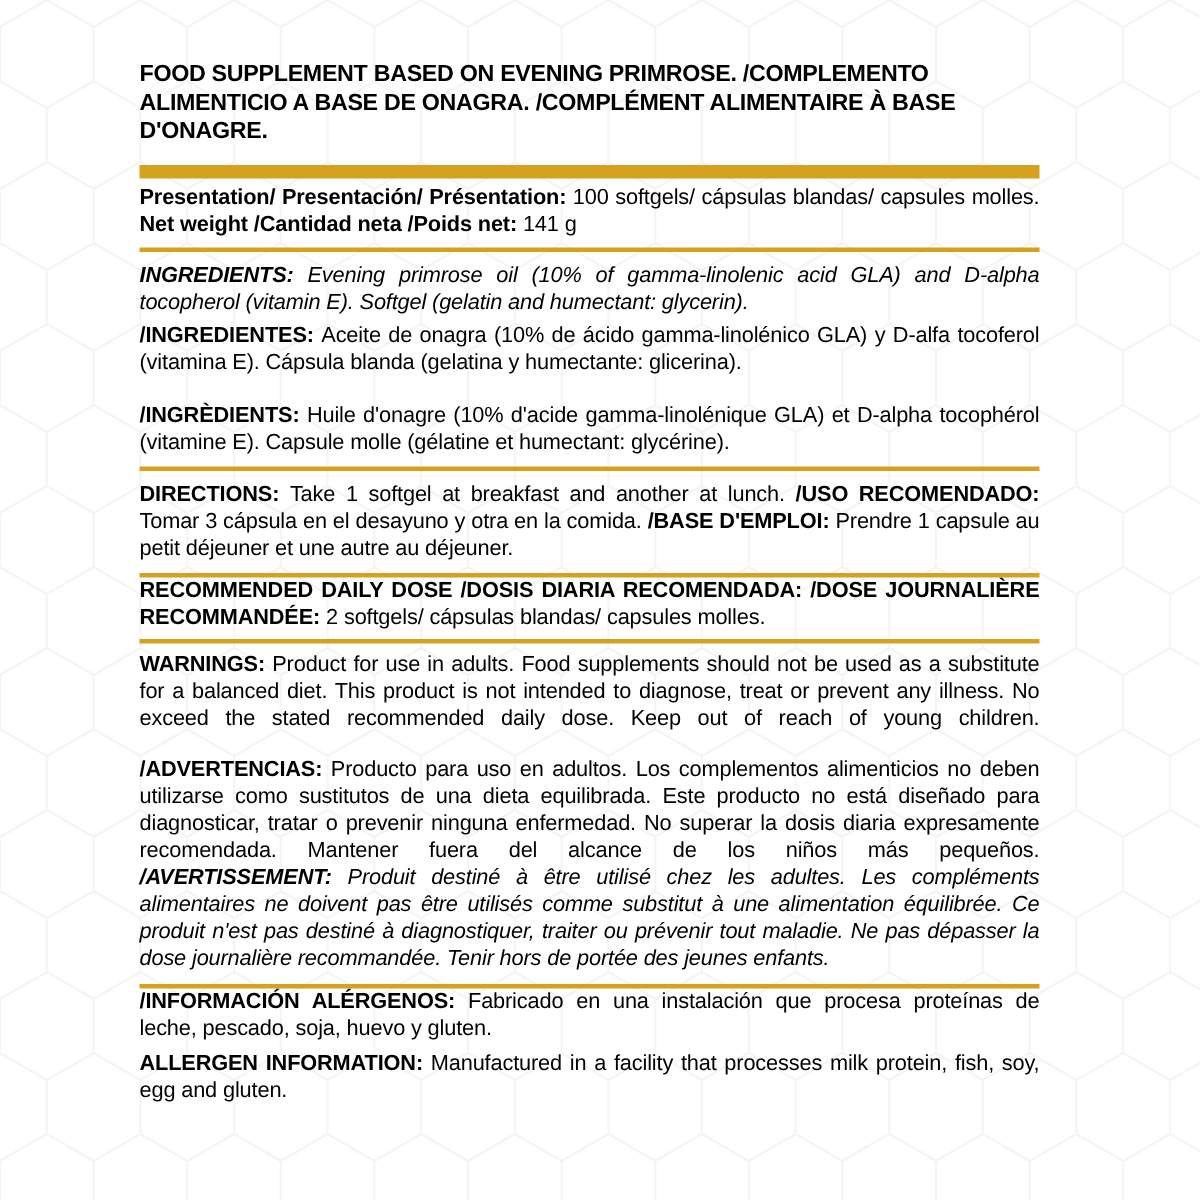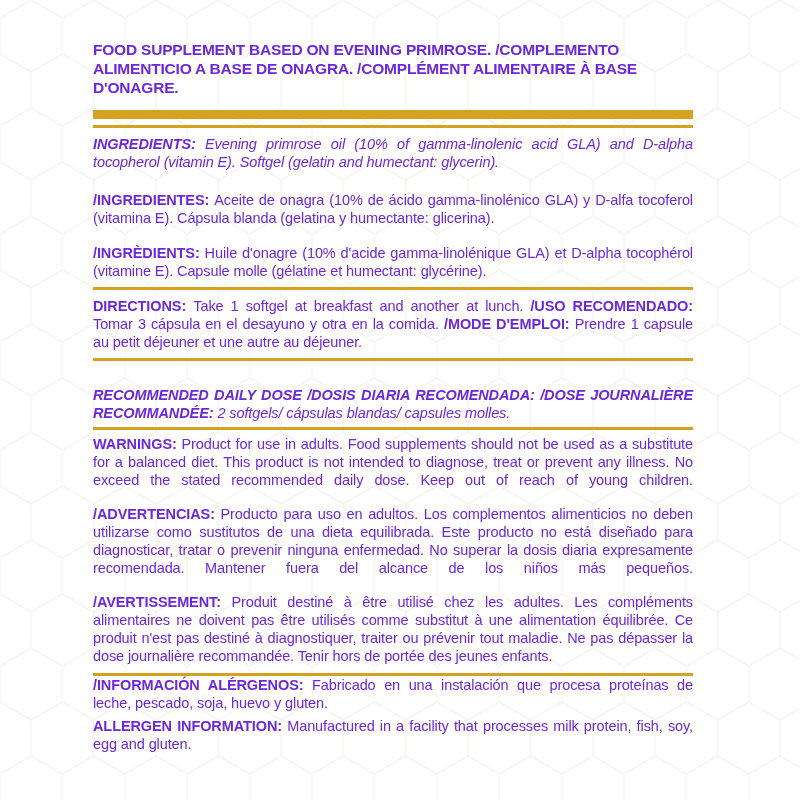--- a/index.html
+++ b/index.html
@@ -18,30 +18,30 @@
     text-align:justify;
   }
   .para .b{font-weight:700;}
   .para.just-last{text-align-last:justify;}
   .bar{height:9px;margin-top:13px;}
   .rule{height:3px;}
   
   .s-presentation{margin-top:4px;}
   .rule-1{margin-top:6px;}
   .s-ingredients-en{margin-top:7px;font-style:italic;}
-  .s-ingredientes-es{margin-top:20px;}
+  .s-ingredientes-es{margin-top:4px;}
   .s-ingredients-fr{margin-top:17px;}
   .rule-2{margin-top:7px;}
   .s-directions{margin-top:7px;}
   .rule-3{margin-top:7px;}
-  .s-recommended-dose{margin-top:25px;font-style:italic;}
+  .s-recommended-dose{margin-top:0;}
   .rule-4{margin-top:5px;}
   .s-warnings-en{margin-top:5px;}
   .s-advertencias-es{margin-top:16px;}
-  .s-avertissement-fr{margin-top:16px;}
+  .s-avertissement-fr{margin-top:0;font-style:italic;}
   .rule-5{margin-top:8px;}
   .s-allergen-en{margin-top:5px;}
   .s-alergenos-es{margin-top:0;}
   .s-allergenes-fr{margin-top:0;}
 </style>
 </head>
 <body>
 
 <div class="screen">
 
@@ -54,30 +54,31 @@
         <use href="#hex" x="0" y="0"></use>
         <use href="#hex" x="-31.2" y="54"></use>
         <use href="#hex" x="31.2" y="54"></use>
         <use href="#hex" x="-31.2" y="-54"></use>
         <use href="#hex" x="31.2" y="-54"></use>
       </pattern>
     </defs>
     <rect width="800" height="800" fill="url(#hexpat)"></rect>
   </svg>
 
-  <div class="label" style="color: #6d28d9;">
+  <div class="label" style="color: #000000;">
     <p class="header">FOOD SUPPLEMENT BASED ON EVENING PRIMROSE. /COMPLEMENTO ALIMENTICIO A BASE DE ONAGRA. /COMPLÉMENT ALIMENTAIRE À BASE D'ONAGRE.</p>
     <div id="sections">
         <div class="bar divider-bar" style="background: rgb(213, 162, 32);"></div>
+        <p class="para s-presentation"><span class="b">Presentation/ Presentación/ Présentation: </span><span>100 softgels/ cápsulas blandas/ capsules molles. </span><span class="b">Net weight /Cantidad neta /Poids net: </span><span>141 g</span></p>
         <div class="rule rule-1" style="background: rgb(213, 162, 32);"></div>
         <p class="para s-ingredients-en"><span class="b">INGREDIENTS: </span><span>Evening primrose oil (10% of gamma-linolenic acid GLA) and D-alpha tocopherol (vitamin E). Softgel (gelatin and humectant: glycerin).</span></p>
         <p class="para s-ingredientes-es"><span class="b">/INGREDIENTES: </span><span>Aceite de onagra (10% de ácido gamma-linolénico GLA) y D-alfa tocoferol (vitamina E). Cápsula blanda (gelatina y humectante: glicerina).</span></p>
         <p class="para s-ingredients-fr"><span class="b">/INGRÈDIENTS: </span><span>Huile d'onagre (10% d'acide gamma-linolénique GLA) et D-alpha tocophérol (vitamine E). Capsule molle (gélatine et humectant: glycérine).</span></p>
         <div class="rule rule-2" style="background: rgb(213, 162, 32);"></div>
-        <p class="para s-directions"><span class="b">DIRECTIONS: </span><span>Take 1 softgel at breakfast and another at lunch. </span><span class="b">/USO RECOMENDADO: </span><span>Tomar 3 cápsula en el desayuno y otra en la comida. </span><span class="b">/MODE D'EMPLOI: </span><span>Prendre 1 capsule au petit déjeuner et une autre au déjeuner.</span></p>
+        <p class="para s-directions"><span class="b">DIRECTIONS: </span><span>Take 1 softgel at breakfast and another at lunch. </span><span class="b">/USO RECOMENDADO: </span><span>Tomar 3 cápsula en el desayuno y otra en la comida. </span><span class="b">/BASE D'EMPLOI: </span><span>Prendre 1 capsule au petit déjeuner et une autre au déjeuner.</span></p>
         <div class="rule rule-3" style="background: rgb(213, 162, 32);"></div>
         <p class="para s-recommended-dose"><span class="b">RECOMMENDED DAILY DOSE /DOSIS DIARIA RECOMENDADA: /DOSE JOURNALIÈRE RECOMMANDÉE: </span><span>2 softgels/ cápsulas blandas/ capsules molles.</span></p>
         <div class="rule rule-4" style="background: rgb(213, 162, 32);"></div>
         <p class="para s-warnings-en just-last"><span class="b">WARNINGS: </span><span>Product for use in adults. Food supplements should not be used as a substitute for a balanced diet. This product is not intended to diagnose, treat or prevent any illness. No exceed the stated recommended daily dose. Keep out of reach of young children.</span></p>
         <p class="para s-advertencias-es just-last"><span class="b">/ADVERTENCIAS: </span><span>Producto para uso en adultos. Los complementos alimenticios no deben utilizarse como sustitutos de una dieta equilibrada. Este producto no está diseñado para diagnosticar, tratar o prevenir ninguna enfermedad. No superar la dosis diaria expresamente recomendada. Mantener fuera del alcance de los niños más pequeños.</span></p>
         <p class="para s-avertissement-fr"><span class="b">/AVERTISSEMENT: </span><span>Produit destiné à être utilisé chez les adultes. Les compléments alimentaires ne doivent pas être utilisés comme substitut à une alimentation équilibrée. Ce produit n'est pas destiné à diagnostiquer, traiter ou prévenir tout maladie. Ne pas dépasser la dose journalière recommandée. Tenir hors de portée des jeunes enfants.</span></p>
         <div class="rule rule-5" style="background: rgb(213, 162, 32);"></div>
         <p class="para s-alergenos-es"><span class="b">/INFORMACIÓN ALÉRGENOS: </span><span>Fabricado en una instalación que procesa proteínas de leche, pescado, soja, huevo y gluten.</span></p>
         <p class="para s-allergen-en"><span class="b">ALLERGEN INFORMATION: </span><span>Manufactured in a facility that processes milk protein, fish, soy, egg and gluten.</span></p>
       </div>

